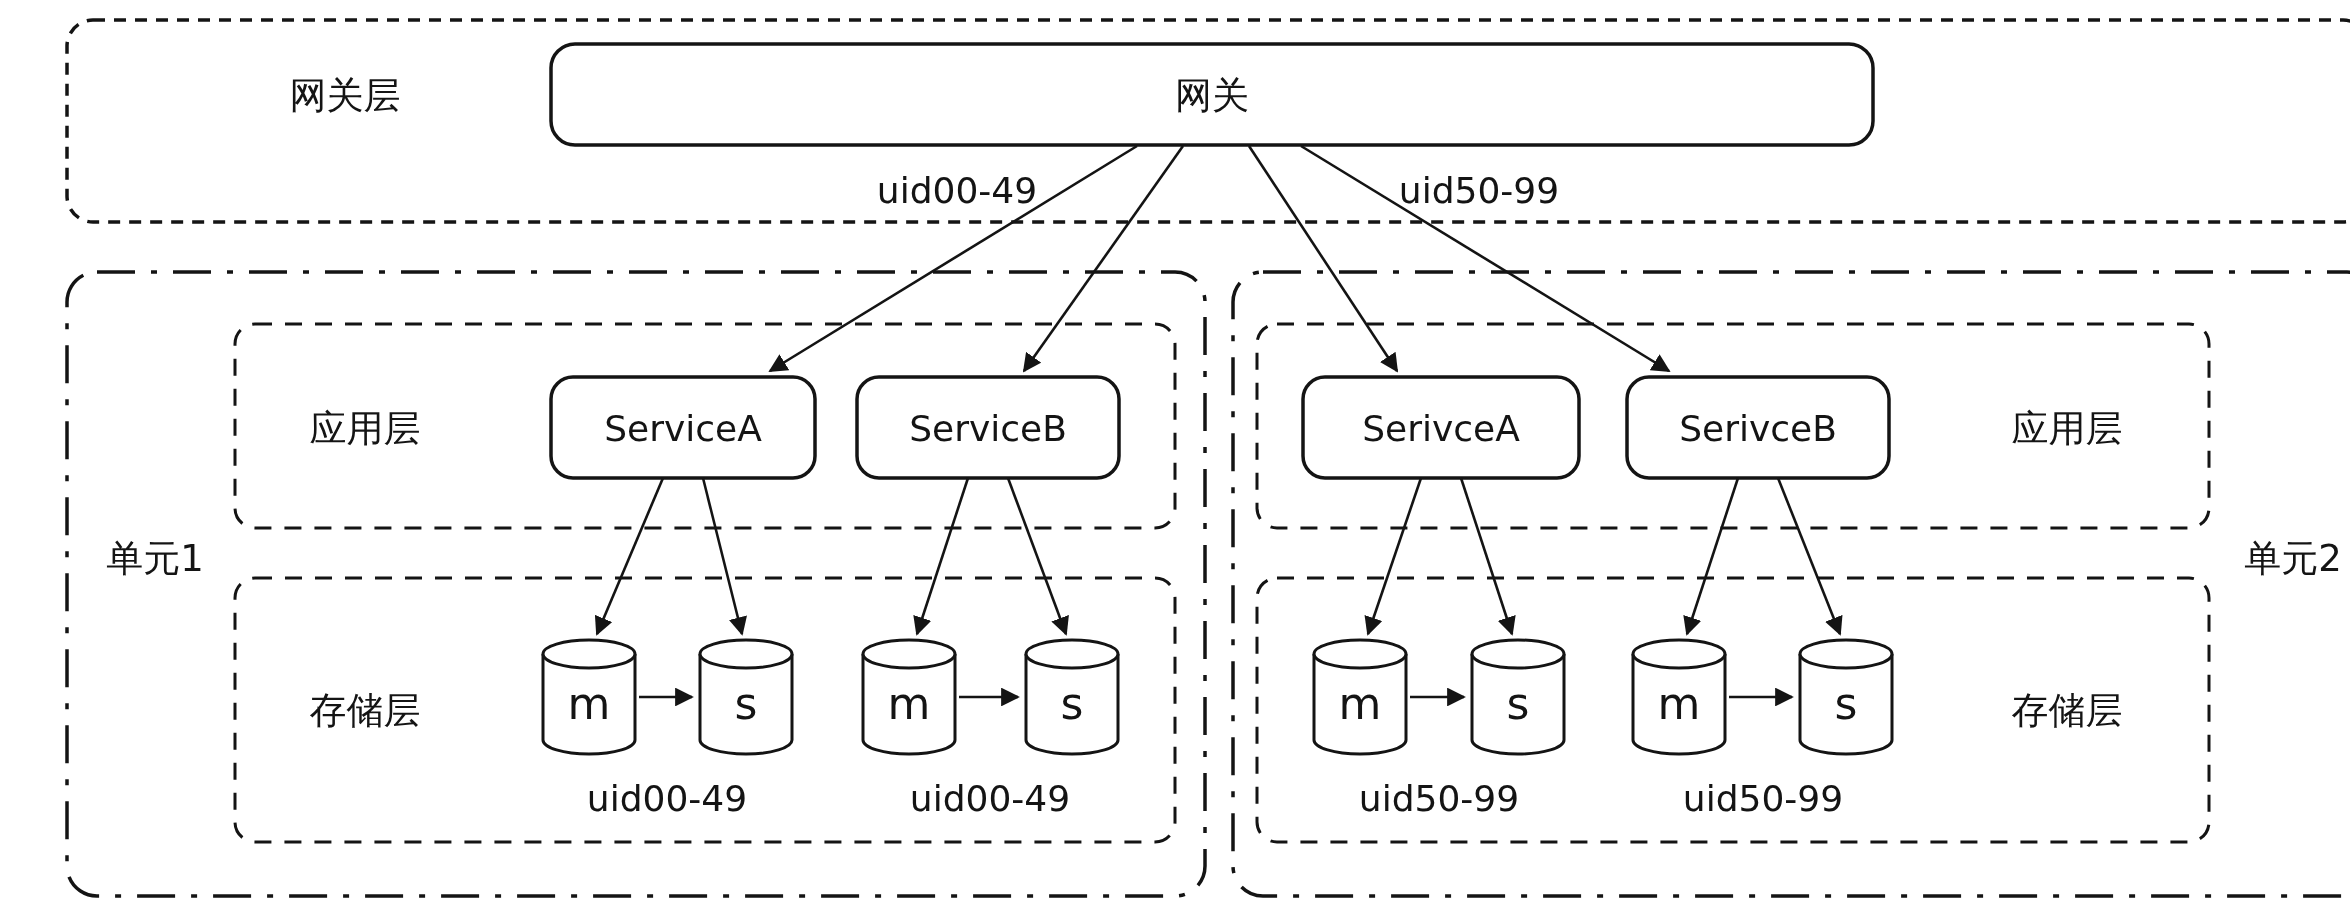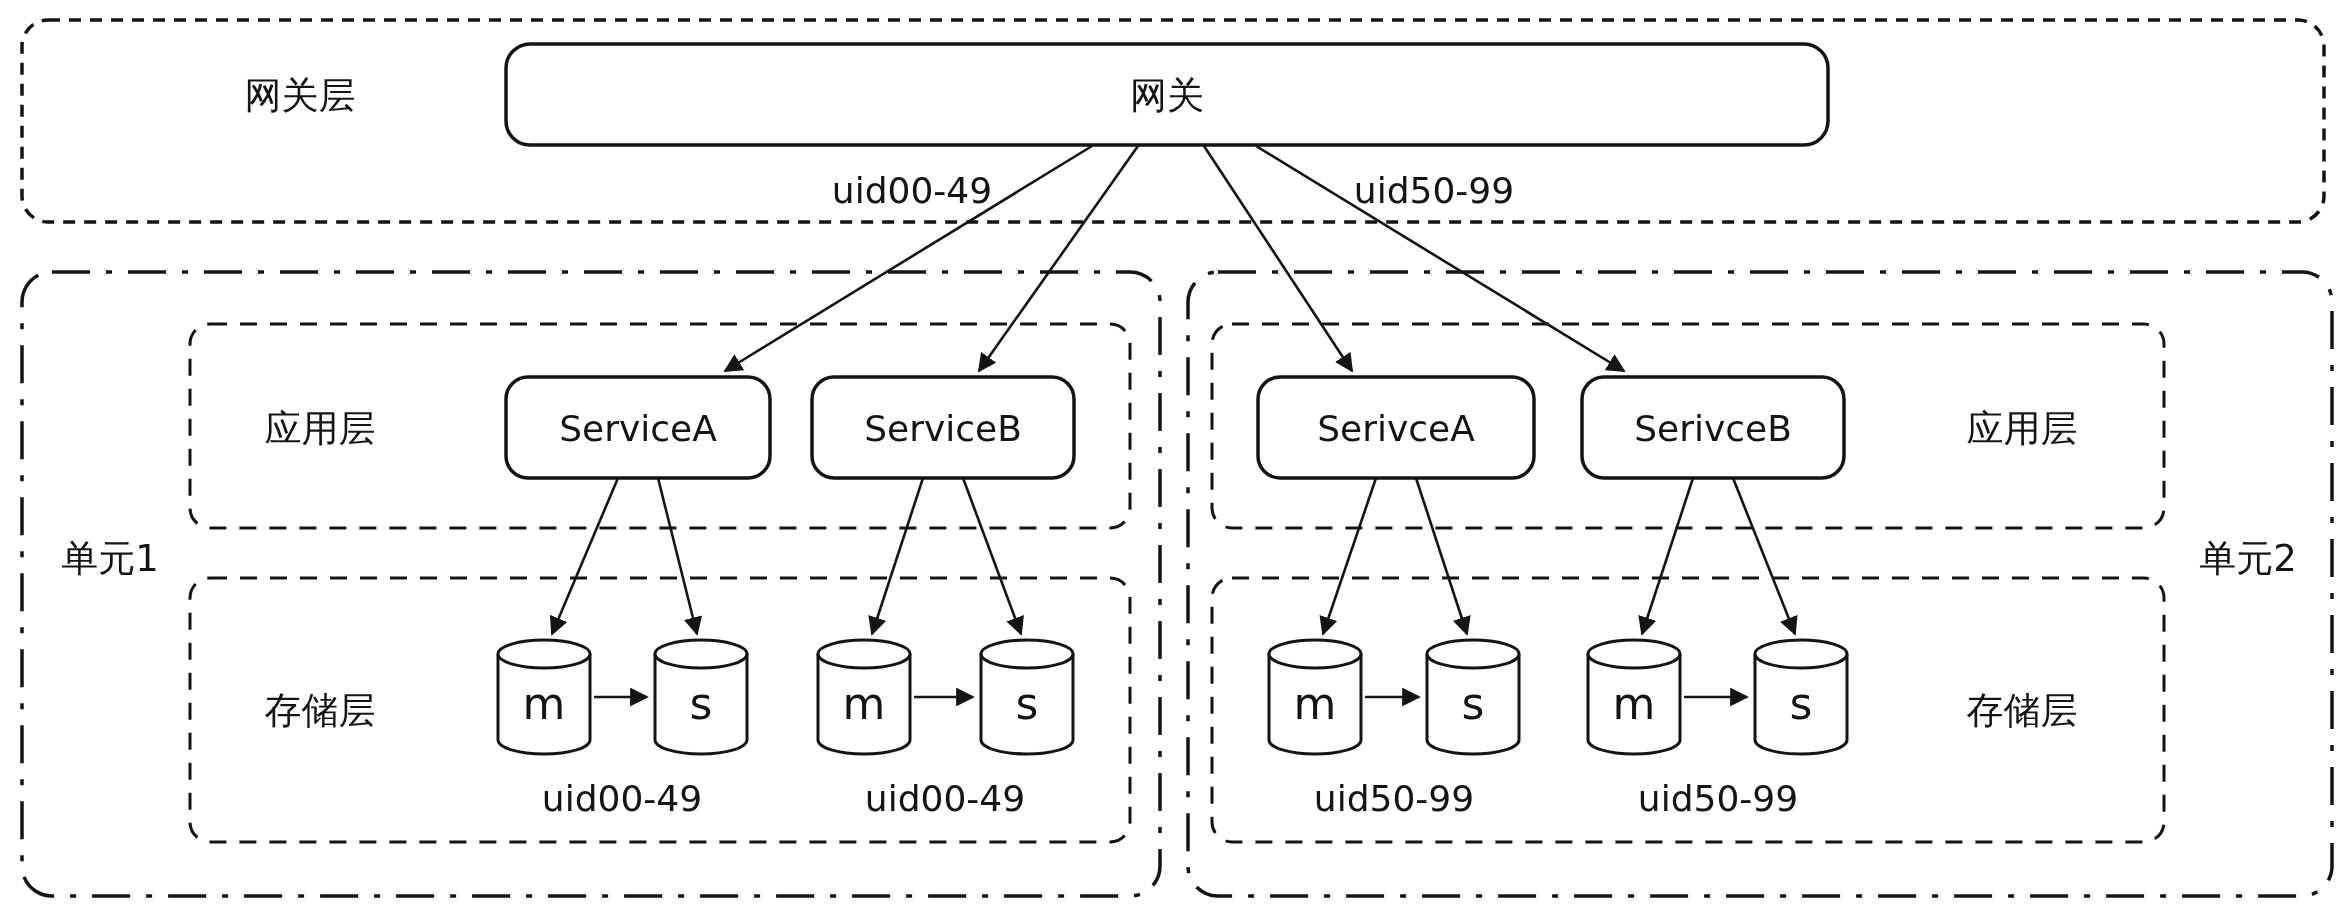--- a/index.html
+++ b/index.html
@@ -5,20 +5,21 @@
   html, body {
     margin: 0;
     padding: 0;
     background: #ffffff;
     font-family: "DejaVu Sans", "Liberation Sans", sans-serif;
   }
   .stage {
     width: 1904px;
     height: 918px;
     background: #ffffff;
+    margin-left: 45px;
   }
   svg { display: block; }
   .box-solid   { fill: #ffffff; stroke: #141414; stroke-width: 3.5; }
   .box-dashed  { fill: none; stroke: #141414; stroke-width: 3;   stroke-dasharray: 17 13; }
   .box-dotted  { fill: none; stroke: #141414; stroke-width: 3.5; stroke-dasharray: 12 9; }
   .box-dashdot { fill: none; stroke: #141414; stroke-width: 3.5; stroke-dasharray: 38 16 6 16; }
   .arrow       { fill: none; stroke: #141414; stroke-width: 2.6; }
   .cyl         { fill: #ffffff; stroke: #141414; stroke-width: 3; }
   .lbl {
     fill: #141414;

